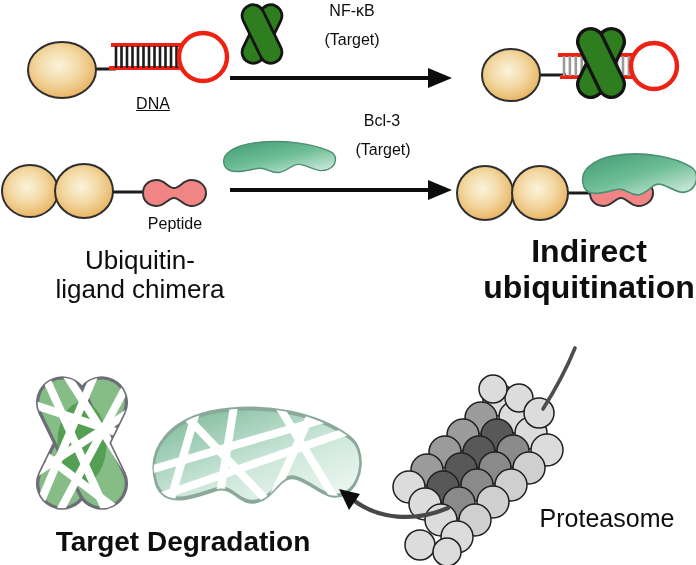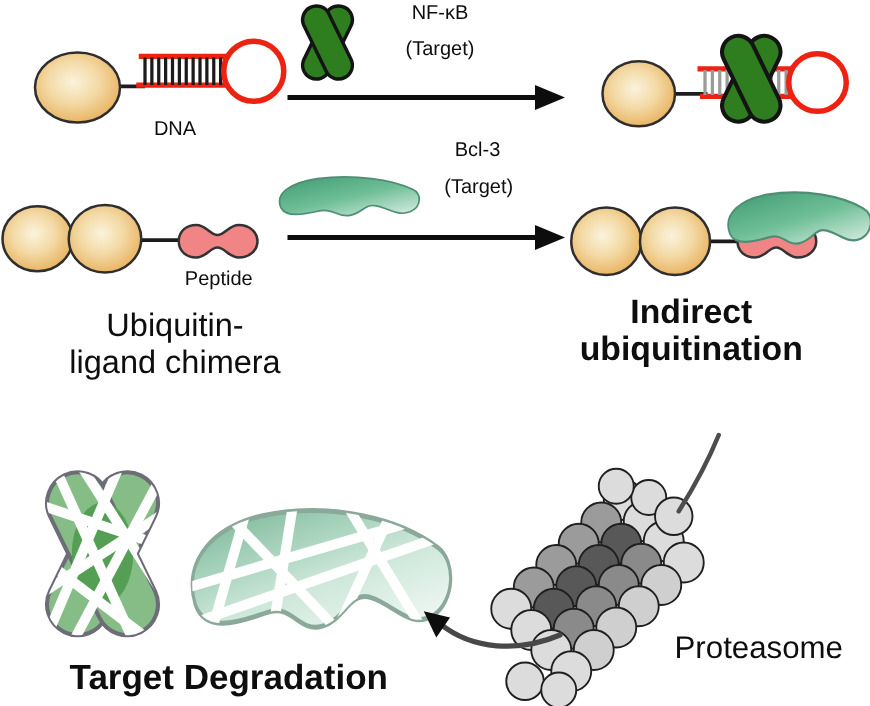--- a/index.html
+++ b/index.html
@@ -8,21 +8,21 @@
     font-family:"Liberation Sans", sans-serif;
   }
   #art{position:absolute;left:0;top:0;}
   .lbl{
     position:absolute;transform:translateX(-50%);
     color:#0e0e0e;white-space:nowrap;text-align:center;line-height:1.12;
   }
   .f24{font-size:16px;}
   .f25{font-size:25px;}
   .f26{font-size:26px;}
-  .f27b{font-size:27px;font-weight:bold;}
+  .f27b{font-size:32px;font-weight:bold;margin-left:36px;}
   .f28b{font-size:28px;font-weight:bold;}
   .xA{fill:#2e7d1f;stroke:#141414;stroke-width:3px;}
   .xD{fill:#86bd86;stroke:#6d6d78;stroke-width:1.6px;}
   .sphere{fill:url(#ubiqGrad);stroke:#2e2e2e;stroke-width:2px;}
   .redline{stroke:#ee2213;stroke-width:4.2px;fill:none;}
   .loop{fill:#ffffff;stroke:#ee2213;stroke-width:4.4px;}
   .rungsB{stroke:#1c1c1c;stroke-width:2.6px;}
   .rungsG{stroke:#9a9a9a;stroke-width:2.6px;}
   .conn{stroke:#1c1c1c;stroke-width:3px;}
   .arrow{stroke:#0d0d0d;stroke-width:4px;}
@@ -184,21 +184,21 @@
   </g>
 
   <path class="strand" d="M 575,348 C 566,370 555,390 543,409"></path>
 
   <g>
     <path class="curvarr" d="M 448,508 C 415,522 378,520 352,499"></path>
     <polygon class="ahead" fill="#484848" points="339,489 360,494 349,510"></polygon>
   </g>
 </svg>
 
-  <div class="lbl f24" style="left:140px;top:95px;">DNA</div>
+  <div class="lbl f24" style="left:153px;top:95px;text-decoration:underline;">DNA</div>
 
   <div class="lbl f24" style="left:352px;top:2px;">NF-κB</div>
   <div class="lbl f24" style="left:352px;top:31px;">(Target)</div>
 
   <div class="lbl f24" style="left:382px;top:112px;">Bcl-3</div>
   <div class="lbl f24" style="left:383px;top:141px;">(Target)</div>
 
   <div class="lbl f26" style="left:140px;top:246px;">
     <div>Ubiquitin-</div>
     <div>ligand chimera</div>

